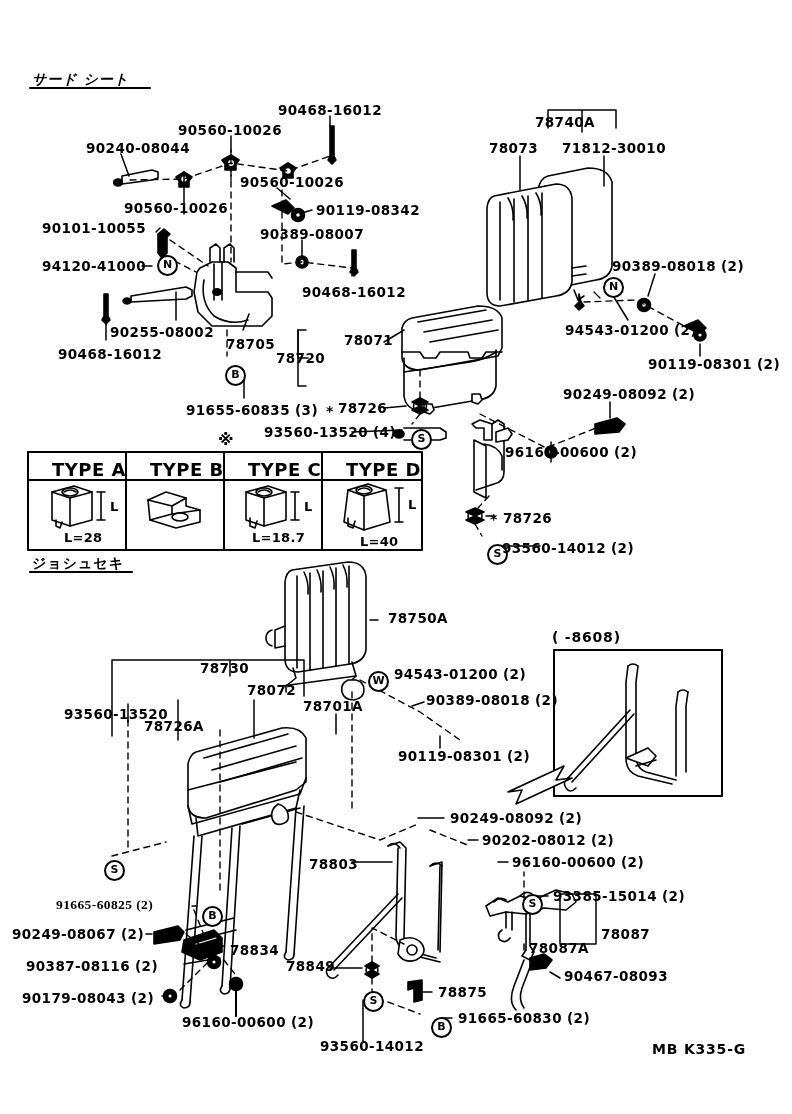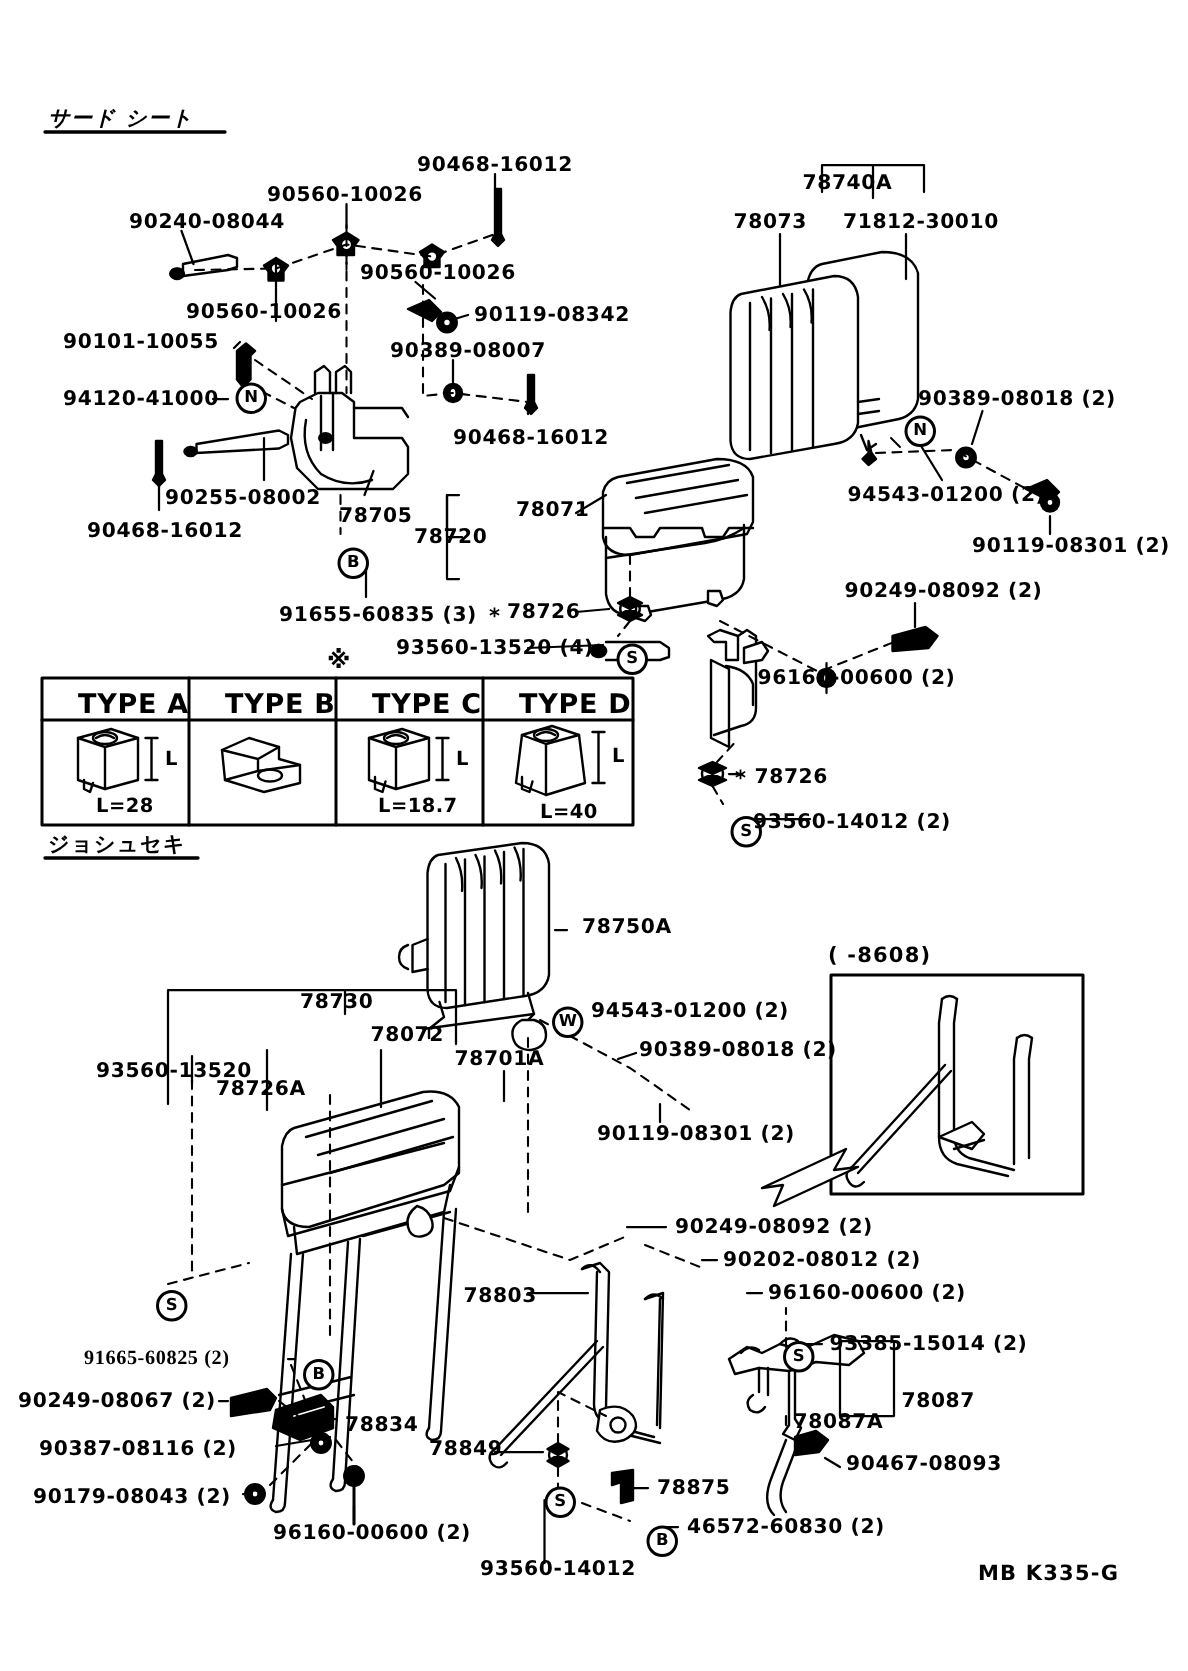--- a/index.html
+++ b/index.html
@@ -444,16 +444,16 @@
   <div class="lbl" style="left:309px;top:858px;">78803</div>
   <div class="lbl" style="left:450px;top:812px;">90249-08092 (2)</div>
   <div class="lbl" style="left:482px;top:834px;">90202-08012 (2)</div>
   <div class="lbl" style="left:512px;top:856px;">96160-00600 (2)</div>
   <div class="lbl" style="left:553px;top:890px;">93385-15014 (2)</div>
   <div class="lbl" style="left:601px;top:928px;">78087</div>
   <div class="lbl" style="left:529px;top:942px;">78087A</div>
   <div class="lbl" style="left:564px;top:970px;">90467-08093</div>
   <div class="lbl" style="left:286px;top:960px;">78849</div>
   <div class="lbl" style="left:438px;top:986px;">78875</div>
-  <div class="lbl" style="left:458px;top:1012px;">46572-60830 (2)</div>
+  <div class="lbl" style="left:458px;top:1012px;">91665-60830 (2)</div>
   <div class="lbl" style="left:320px;top:1040px;">93560-14012</div>
 
 </div>
 
 </body></html>

